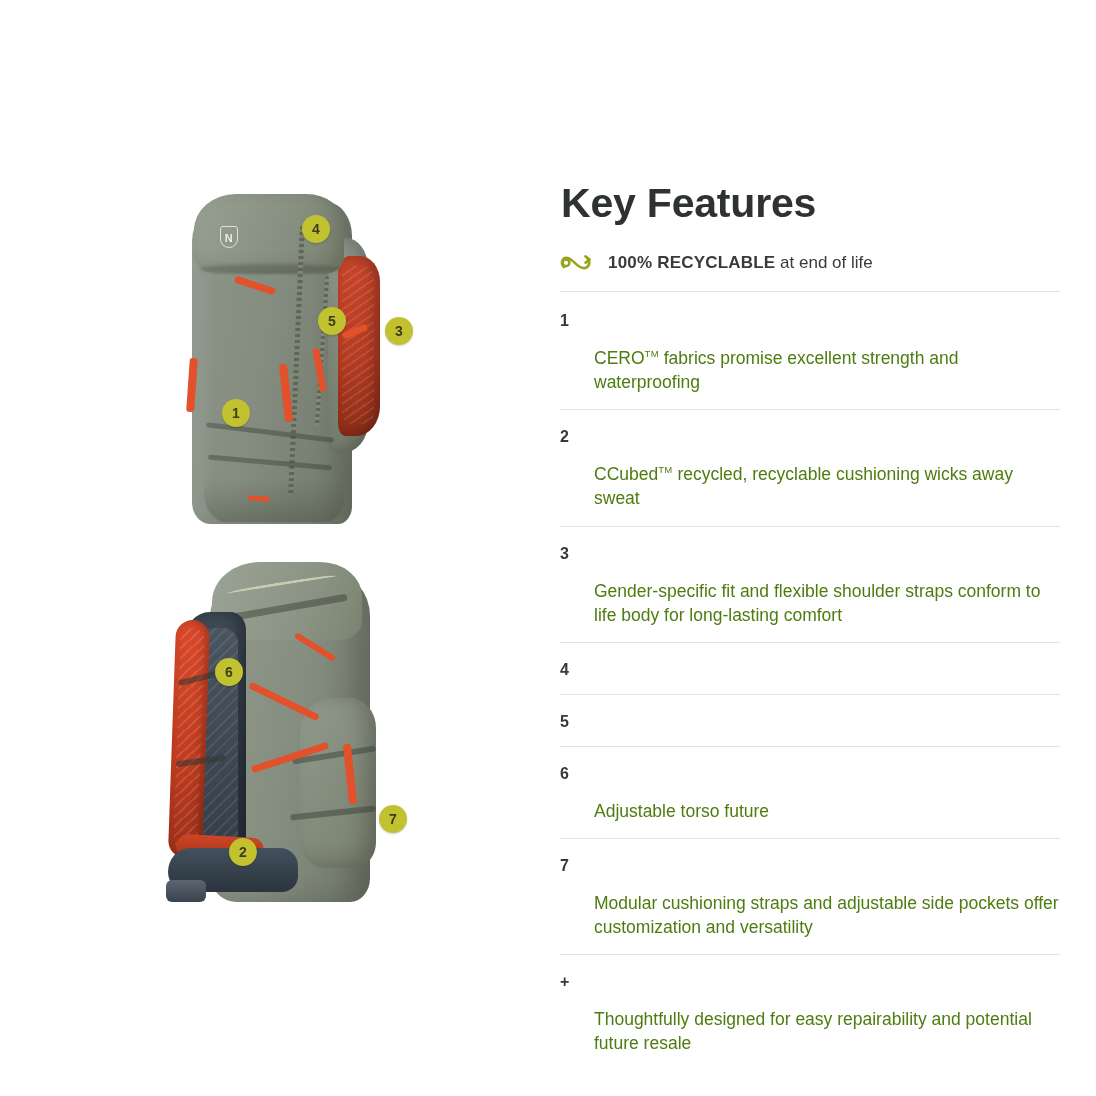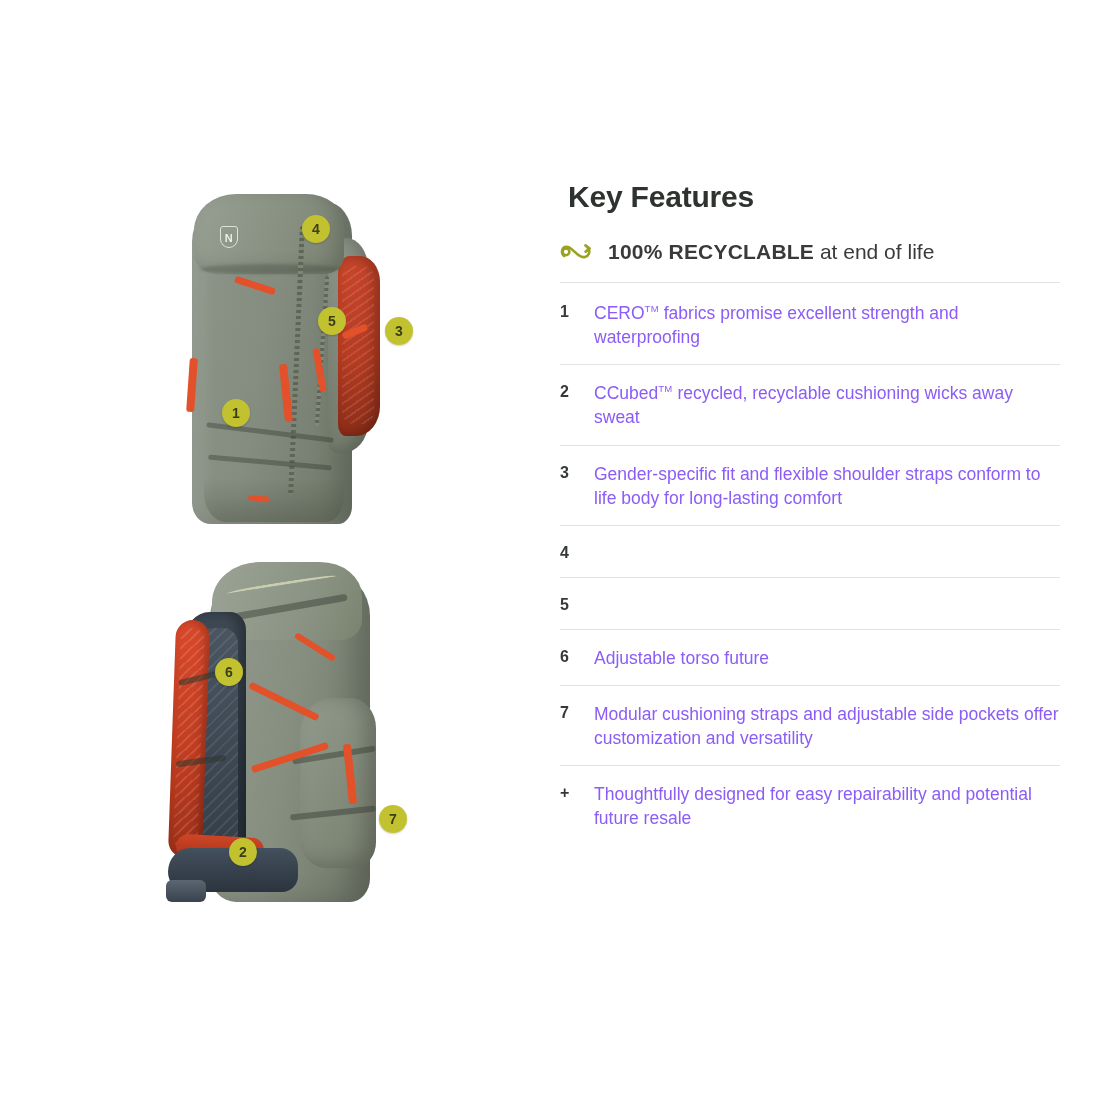--- a/index.html
+++ b/index.html
@@ -230,37 +230,37 @@
     font-family: "Liberation Sans", sans-serif;
   }
 
   
   .features {
     position: absolute;
     left: 560px; top: 180px;
     width: 500px;
   }
   .features h1 {
-    margin: 0 0 26px 8px;
-    font-size: 30px;
+    margin: 0 0 26px 1px;
+    font-size: 41px;
     font-weight: bold;
     letter-spacing: -.2px;
     color: #2f3330;
   }
   .recyclable-row {
     display: flex;
     align-items: center;
     gap: 14px;
     padding-bottom: 18px;
     border-bottom: 1px solid #e2e2de;
     margin-bottom: 2px;
   }
   .recycle-icon { width: 34px; flex: 0 0 34px; display:flex; align-items:center; }
   .recycle-text {
-    font-size: 21px;
+    font-size: 17px;
     color: #3a3a38;
   }
   .recycle-text b { font-weight: bold; letter-spacing: .2px; }
 
   .feature-row {
     display: flex;
     align-items: flex-start;
     gap: 16px;
     padding: 16px 0 15px 0;
     border-bottom: 1px solid #e2e2de;
@@ -270,21 +270,22 @@
     flex: 0 0 18px;
     text-align: left;
     font-size: 16px;
     font-weight: bold;
     color: #35393a;
     padding-top: 2px;
   }
   .f-text {
     font-size: 17.5px;
     line-height: 1.38;
-    color: #8b5cf6;
+    color: #4d7c0f;
+    margin-top: 36px;
   }
   .f-text sup {
     font-size: 9.5px;
     vertical-align: super;
     letter-spacing: .3px;
   }
 </style>
 </head>
 <body>
 

